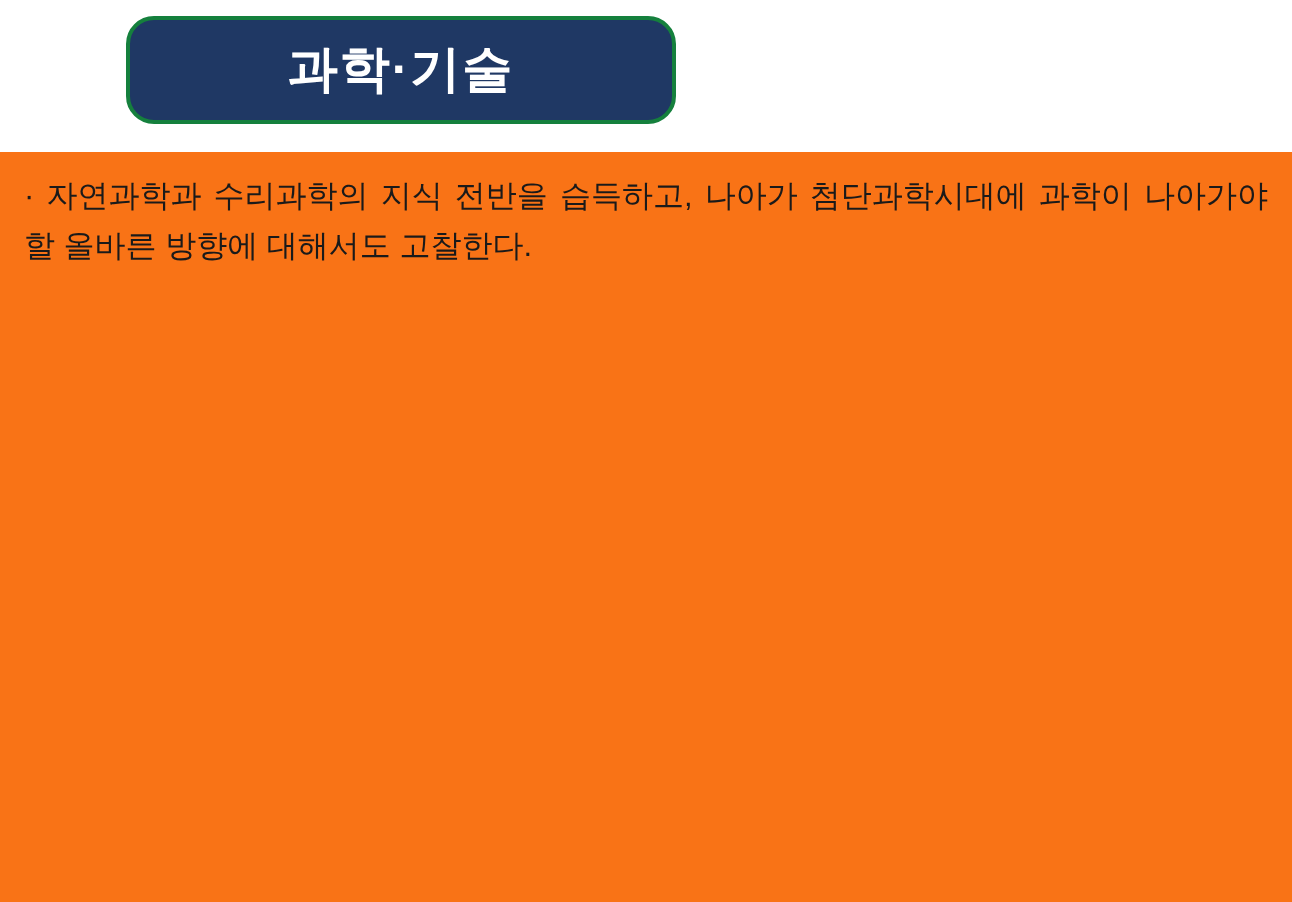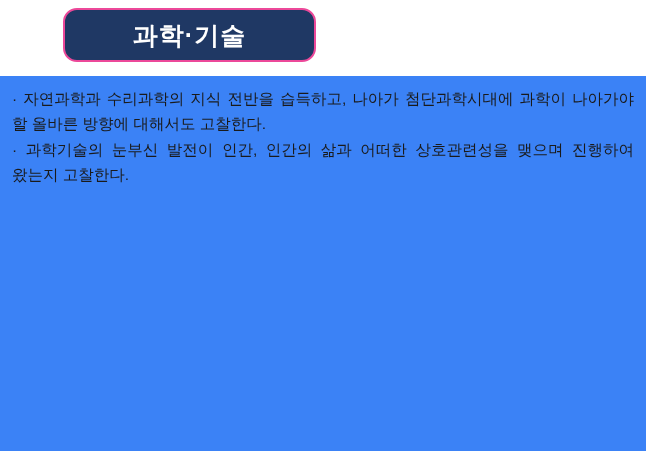--- a/index.html
+++ b/index.html
@@ -16,44 +16,44 @@
   .page {
     position: relative;
     width: 646px;
     height: 451px;
     box-sizing: border-box;
   }
   .title-bar {
     position: absolute;
     left: 63px;
     top: 8px;
-    width: 253px;
+    width: 275px;
     height: 54px;
     background: #1f3864;
-    border: 2px solid #ec4899;
+    border: 2px solid #15803d;
     border-radius: 14px;
     display: flex;
     align-items: center;
     justify-content: center;
     box-sizing: border-box;
   }
   .title-text {
     color: #ffffff;
     font-size: 25px;
     font-weight: bold;
     letter-spacing: 1px;
     line-height: 1;
   }
   .body-box {
     position: absolute;
     left: 0;
     top: 76px;
     width: 646px;
     height: 375px;
-    background: #3b82f6;
+    background: #f97316;
     box-sizing: border-box;
     padding: 10px 12px 4px 12px;
   }
   .bullet-item {
     display: block;
     color: #1a1a1a;
     font-size: 15.5px;
     line-height: 1.62;
     text-align: justify;
     text-justify: inter-word;
@@ -70,16 +70,15 @@
 <body>
 
 <div class="page">
 
   <div class="title-bar">
     <span class="title-text">과학·기술</span>
   </div>
 
   <div class="body-box">
     <p class="bullet-item"><span class="mark">·</span> <span>자연과학과 수리과학의 지식 전반을 습득하고, 나아가 첨단과학시대에 과학이 나아가야 할 올바른 방향에 대해서도 고찰한다.</span></p>
-    <p class="bullet-item"><span class="mark">·</span> <span>과학기술의 눈부신 발전이 인간, 인간의 삶과 어떠한 상호관련성을 맺으며 진행하여 왔는지 고찰한다.</span></p>
   </div>
 
 </div>
 
 </body></html>

